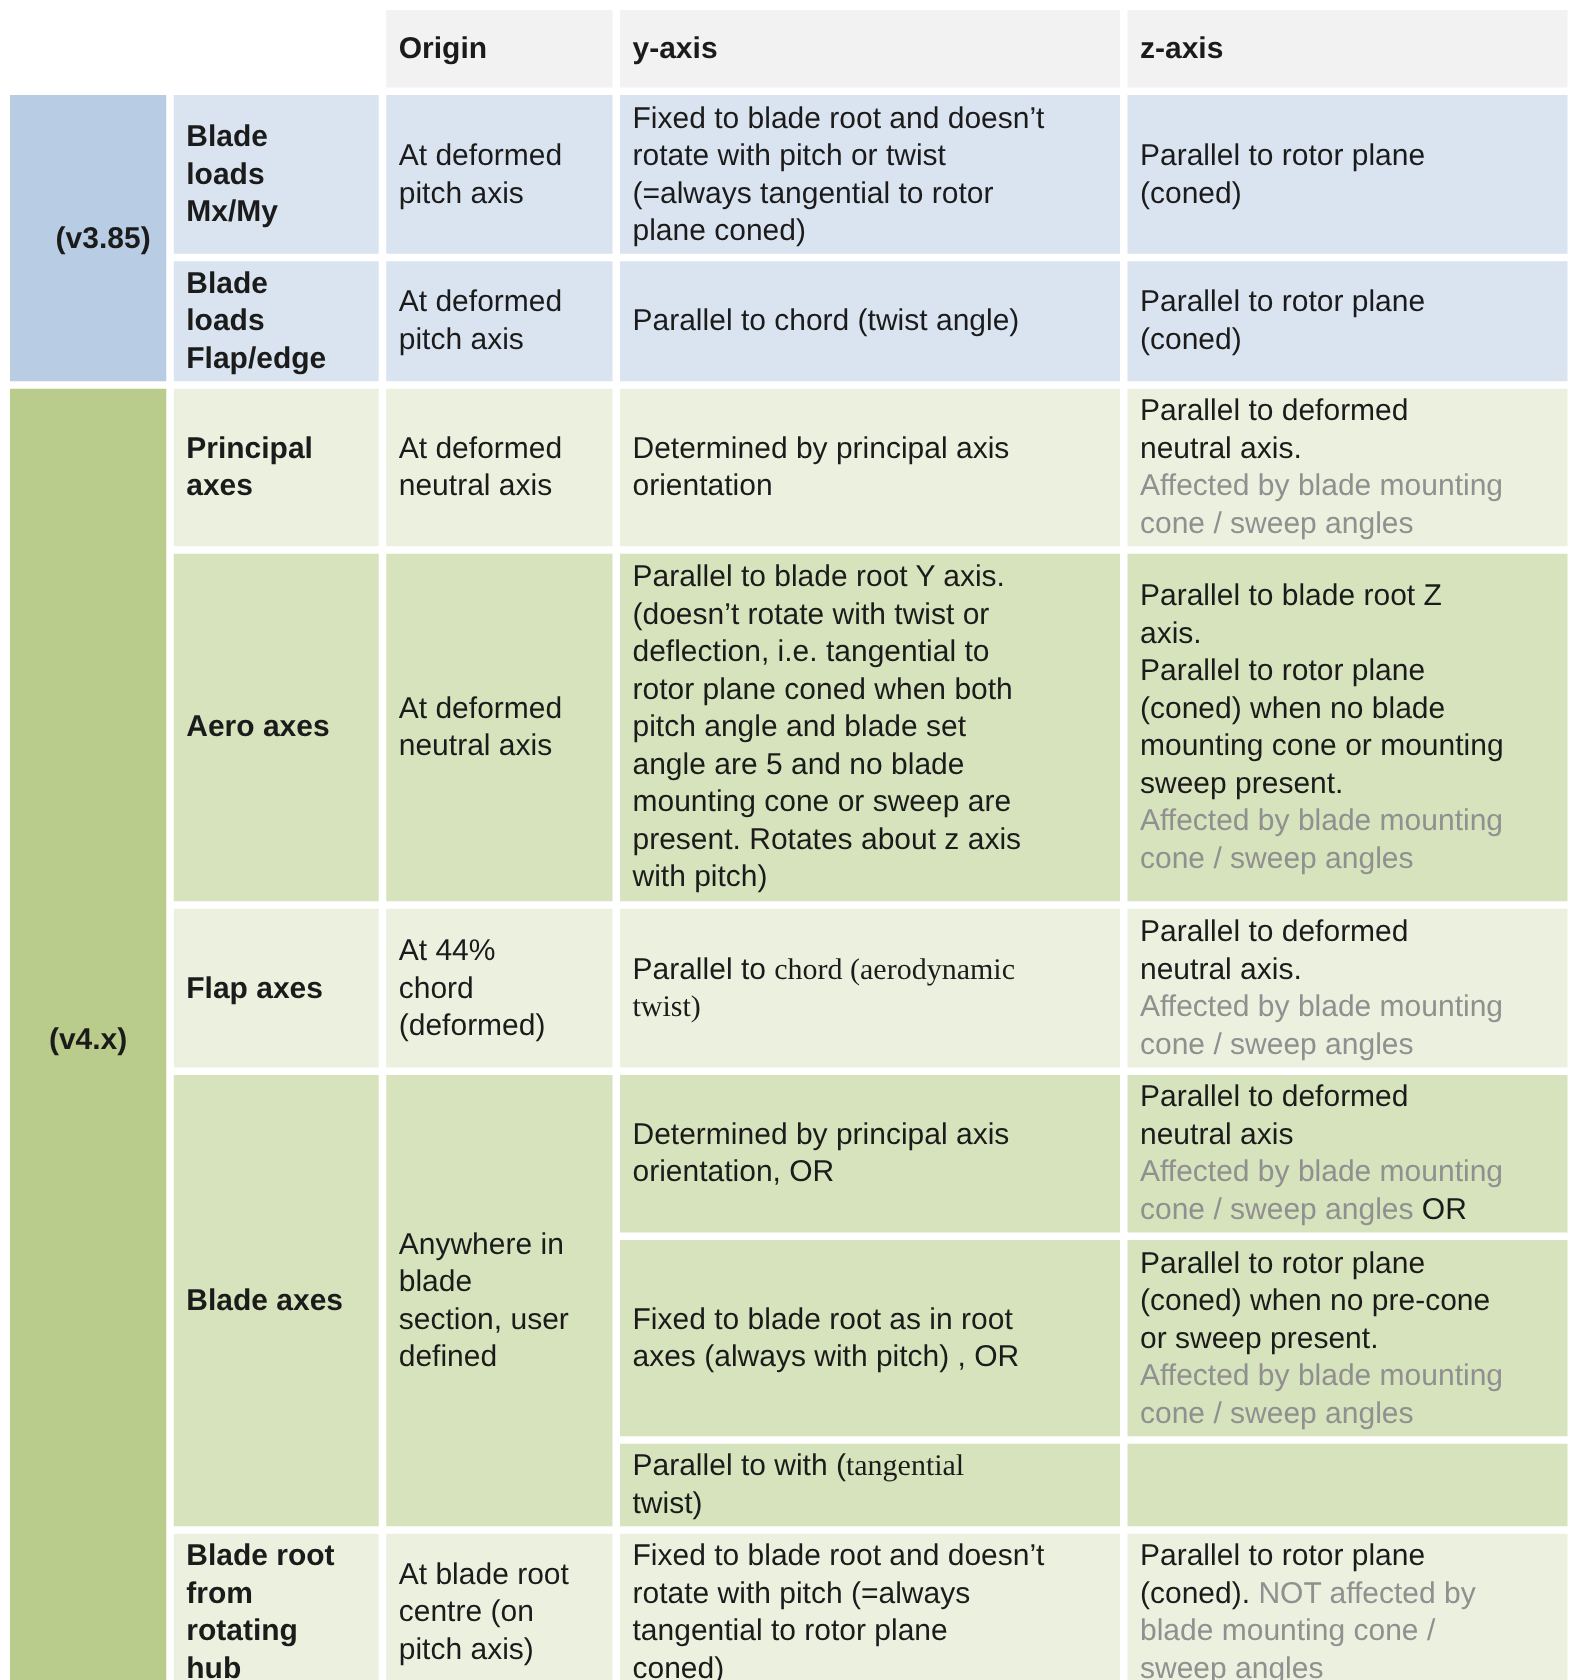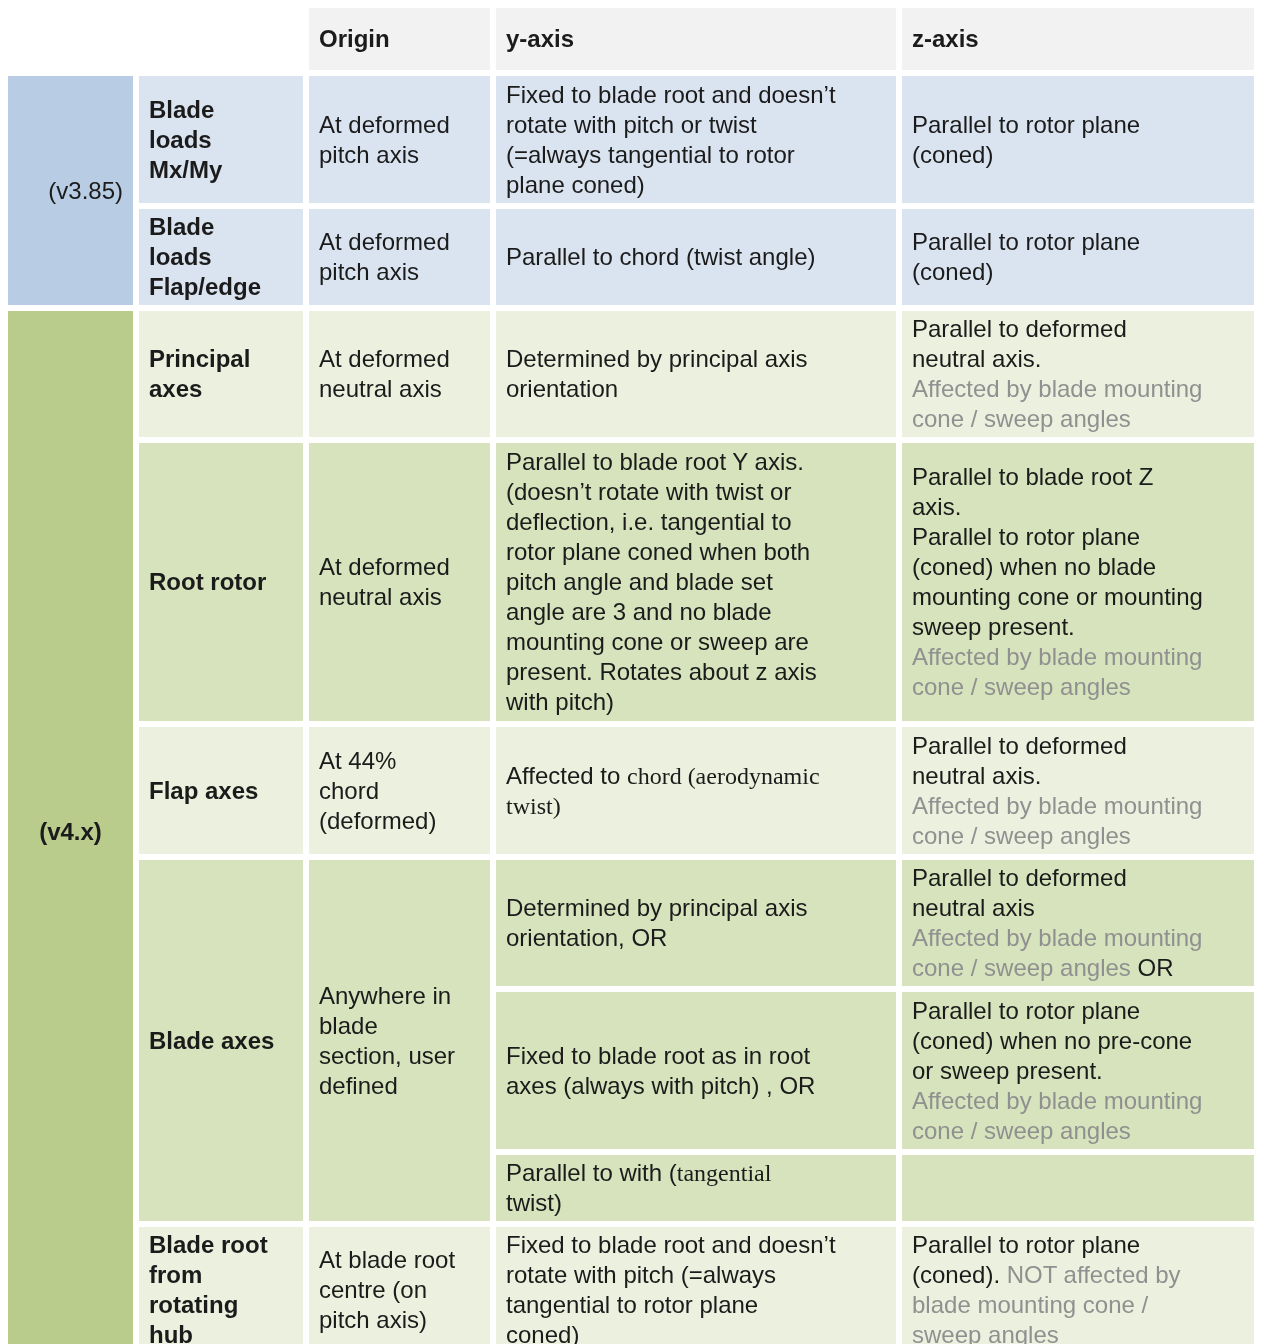--- a/index.html
+++ b/index.html
@@ -32,22 +32,22 @@
     box-sizing: border-box;
   }
   td.hdr {
     background: #f2f2f2;
     font-weight: bold;
     vertical-align: middle;
   }
   td.blank { background: transparent; }
   td.ver-blue {
     background: #b8cce4;
-    font-weight: normal;
-    text-align: right;
+    font-weight: bold;
+    text-align: center;
     padding-left: 34px;
   }
   td.ver-green {
     background: #b9cc8c;
     font-weight: bold;
     text-align: center;
   }
   td.blue { background: #dae4f0; }
   td.green-l { background: #ebf1de; }
   td.green-d { background: #d6e3bc; }
@@ -111,48 +111,48 @@
 neutral axis</td>
       <td class="green-l">Determined by principal axis
 orientation</td>
       <td class="green-l"><span>Parallel to deformed
 neutral axis.</span><span class="note">
 Affected by blade mounting
 cone / sweep angles</span></td>
     </tr>
 
     <tr style="height:278px">
-      <td class="green-d lbl">Root rotor</td>
+      <td class="green-d lbl">Aero axes</td>
       <td class="green-d">At deformed
 neutral axis</td>
       <td class="green-d">Parallel to blade root Y axis.
 (doesn’t rotate with twist or
 deflection, i.e. tangential to
 rotor plane coned when both
 pitch angle and blade set
-angle are 3 and no blade
+angle are 5 and no blade
 mounting cone or sweep are
 present. Rotates about z axis
 with pitch)</td>
       <td class="green-d"><span>Parallel to blade root Z
 axis.
 Parallel to rotor plane
 (coned) when no blade
 mounting cone or mounting
 sweep present.</span><span class="note">
 Affected by blade mounting
 cone / sweep angles</span></td>
     </tr>
 
     <tr style="height:127px">
       <td class="green-l lbl">Flap axes</td>
       <td class="green-l">At 44%
 chord
 (deformed)</td>
-      <td class="green-l"><span>Affected to </span><span class="serif">chord (aerodynamic
+      <td class="green-l"><span>Parallel to </span><span class="serif">chord (aerodynamic
 twist)</span></td>
       <td class="green-l"><span>Parallel to deformed
 neutral axis.</span><span class="note">
 Affected by blade mounting
 cone / sweep angles</span></td>
     </tr>
 
     <tr style="height:114px">
       <td class="green-d lbl" rowspan="3">Blade axes</td>
       <td class="green-d" rowspan="3">Anywhere in

